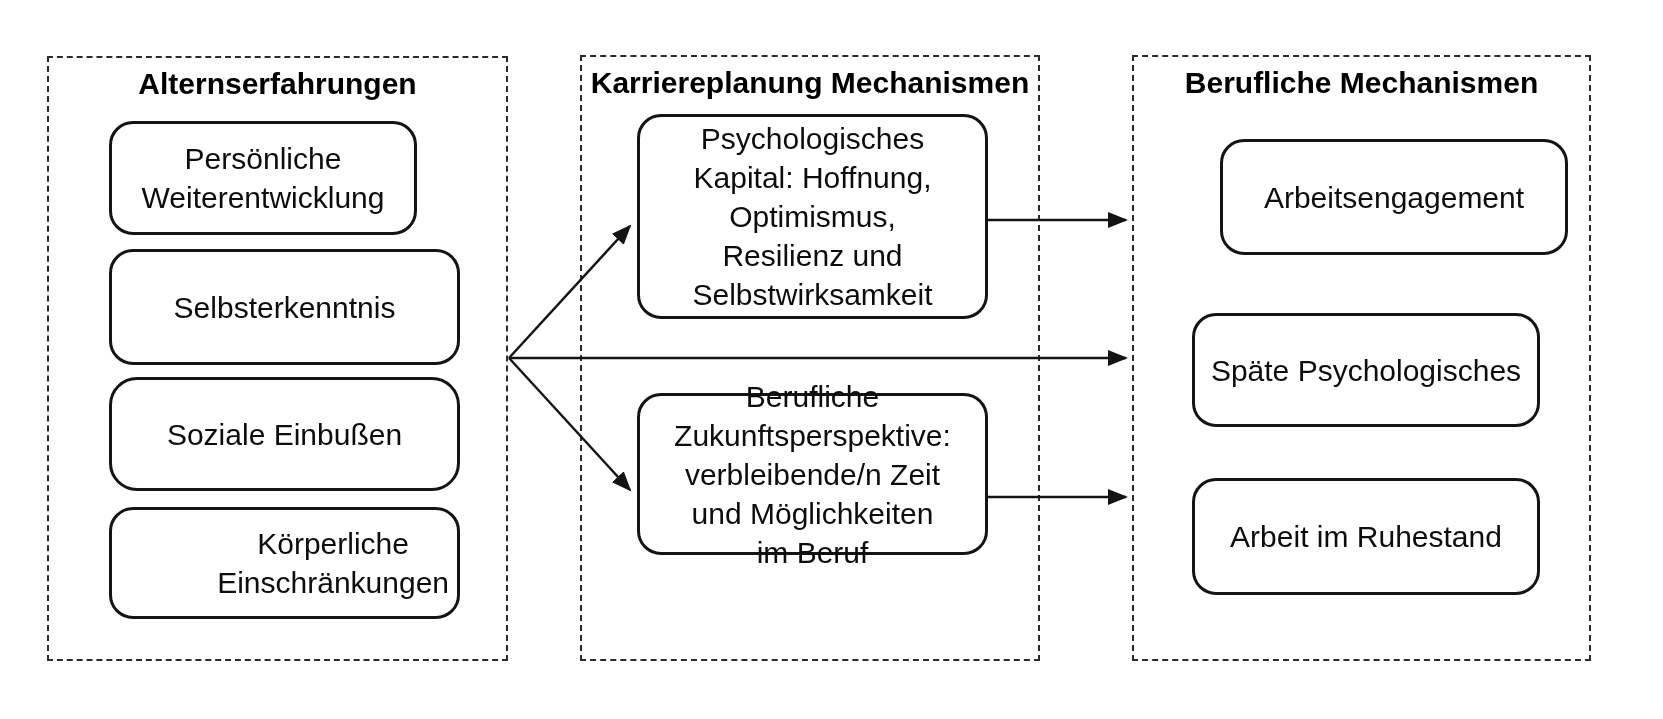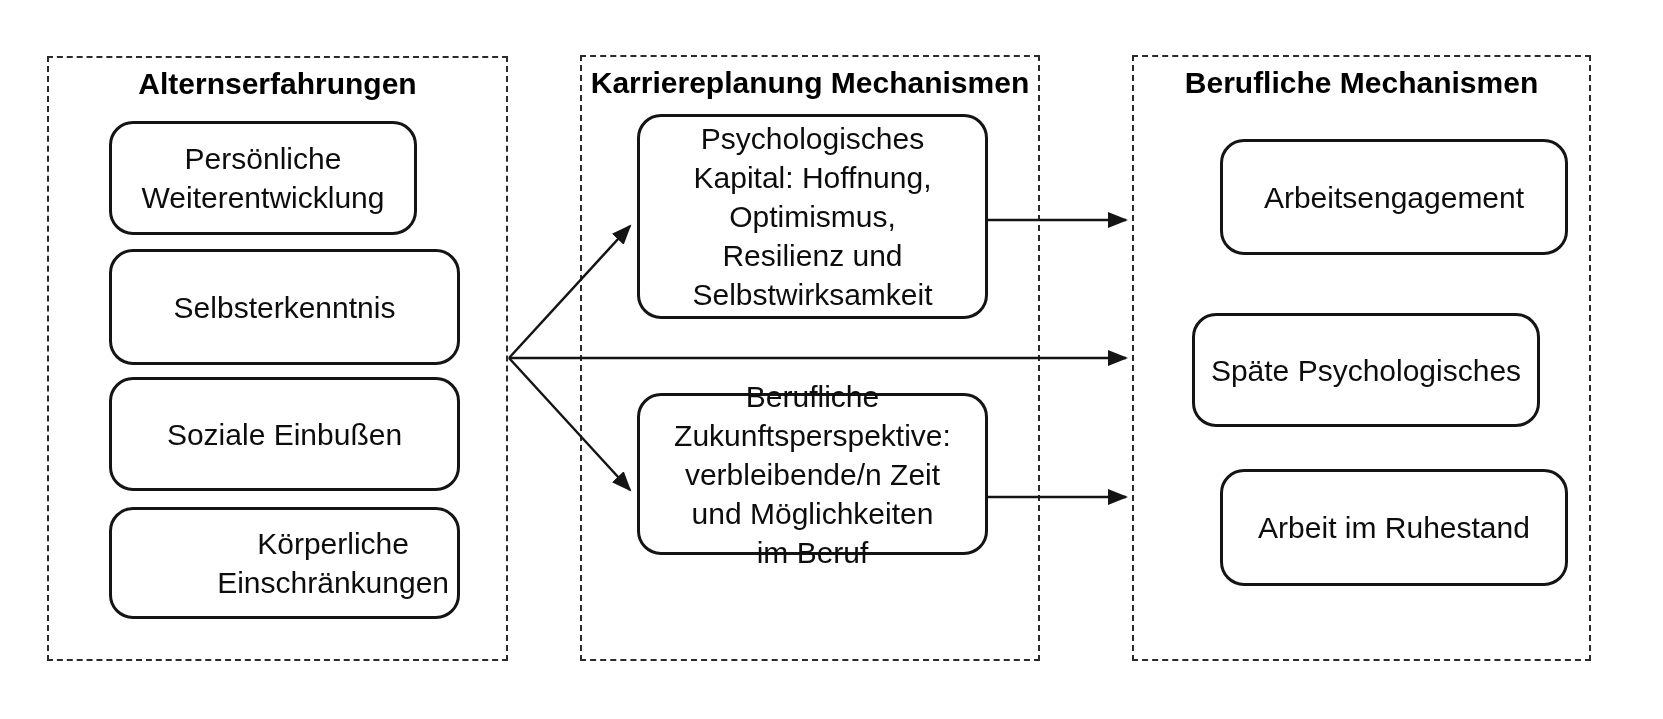--- a/index.html
+++ b/index.html
@@ -61,21 +61,21 @@
 
   <div class="group" style="left:47px; top:56px; width:461px; height:605px;">
     <div class="group-title">Alternserfahrungen</div>
     <div class="node" style="left:60px; top:63px; width:308px; height:114px;">
       <div class="node-label">Persönliche
 Weiterentwicklung</div>
     </div>
     <div class="node" style="left:60px; top:191px; width:351px; height:116px;align-items:center;">
       <div class="node-label">Selbsterkenntnis</div>
     </div>
-    <div class="node" style="left:60px; top:319px; width:351px; height:114px;">
+    <div class="node" style="left:60px; top:319px; width:351px; height:114px;border-radius:28px;">
       <div class="node-label">Soziale Einbußen</div>
     </div>
     <div class="node" style="left:60px; top:449px; width:351px; height:112px;justify-content:flex-end;">
       <div class="node-label">Körperliche
 Einschränkungen</div>
     </div>
   </div>
 
   <div class="group" style="left:580px; top:55px; width:460px; height:606px;">
     <div class="group-title">Karriereplanung Mechanismen</div>
@@ -96,21 +96,21 @@
   </div>
 
   <div class="group" style="left:1132px; top:55px; width:459px; height:606px;">
     <div class="group-title">Berufliche Mechanismen</div>
     <div class="node" style="left:58px; top:82px; width:348px; height:116px;margin-left:28px;">
       <div class="node-label">Arbeitsengagement</div>
     </div>
     <div class="node" style="left:58px; top:256px; width:348px; height:114px;">
       <div class="node-label">Späte Psychologisches</div>
     </div>
-    <div class="node" style="left:58px; top:412px; width:348px; height:117px;margin-left:28px;">
+    <div class="node" style="left:58px; top:421px; width:348px; height:117px;">
       <div class="node-label">Arbeit im Ruhestand</div>
     </div>
   </div>
 
   <svg class="arrow-layer" viewBox="0 0 1663 719" xmlns="http://www.w3.org/2000/svg">
     <defs>
       <marker id="arrowhead" markerUnits="userSpaceOnUse" markerWidth="22" markerHeight="18" refX="18" refY="8" orient="auto">
         <path d="M0,0 L20,8 L0,16 Z" fill="#141414"></path>
       </marker>
     </defs>

